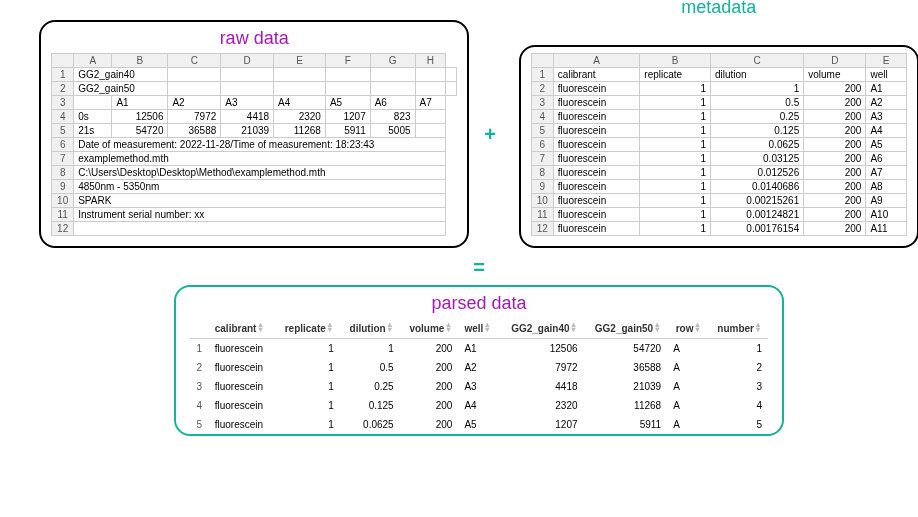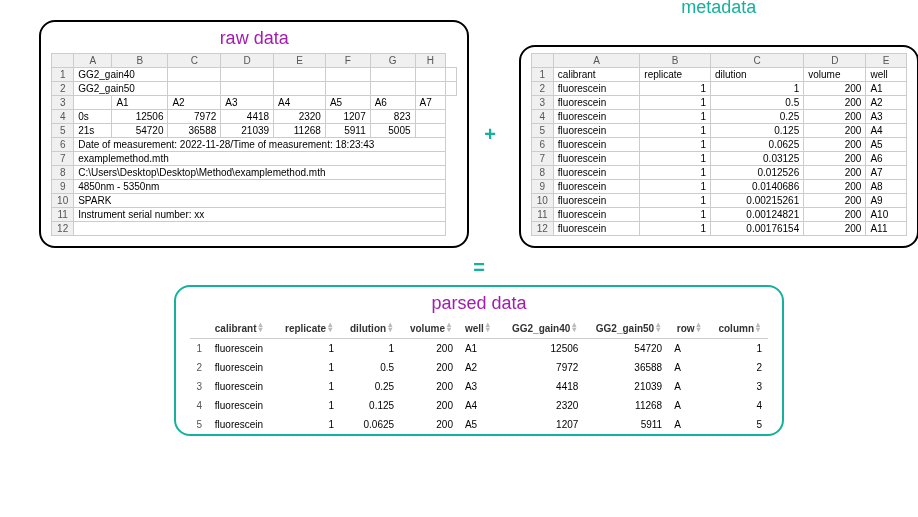--- a/index.html
+++ b/index.html
@@ -385,21 +385,21 @@
         <tr id="parsed-head">
             <th></th>
             <th style="text-align: left;"><span>calibrant</span><span class="sort-icon"></span></th>
             <th><span>replicate</span><span class="sort-icon"></span></th>
             <th><span>dilution</span><span class="sort-icon"></span></th>
             <th><span>volume</span><span class="sort-icon"></span></th>
             <th style="text-align: left;"><span>well</span><span class="sort-icon"></span></th>
             <th><span>GG2_gain40</span><span class="sort-icon"></span></th>
             <th><span>GG2_gain50</span><span class="sort-icon"></span></th>
             <th style="text-align: right;"><span>row</span><span class="sort-icon"></span></th>
-            <th><span>column</span><span class="sort-icon"></span></th>
+            <th><span>number</span><span class="sort-icon"></span></th>
           </tr>
       </thead>
       <tbody id="parsed-body">
           <tr>
             <td class="rownum">1</td>
             <td class="txt">fluorescein</td>
             <td class="">1</td>
             <td class="">1</td>
             <td class="">200</td>
             <td class="txt">A1</td>

